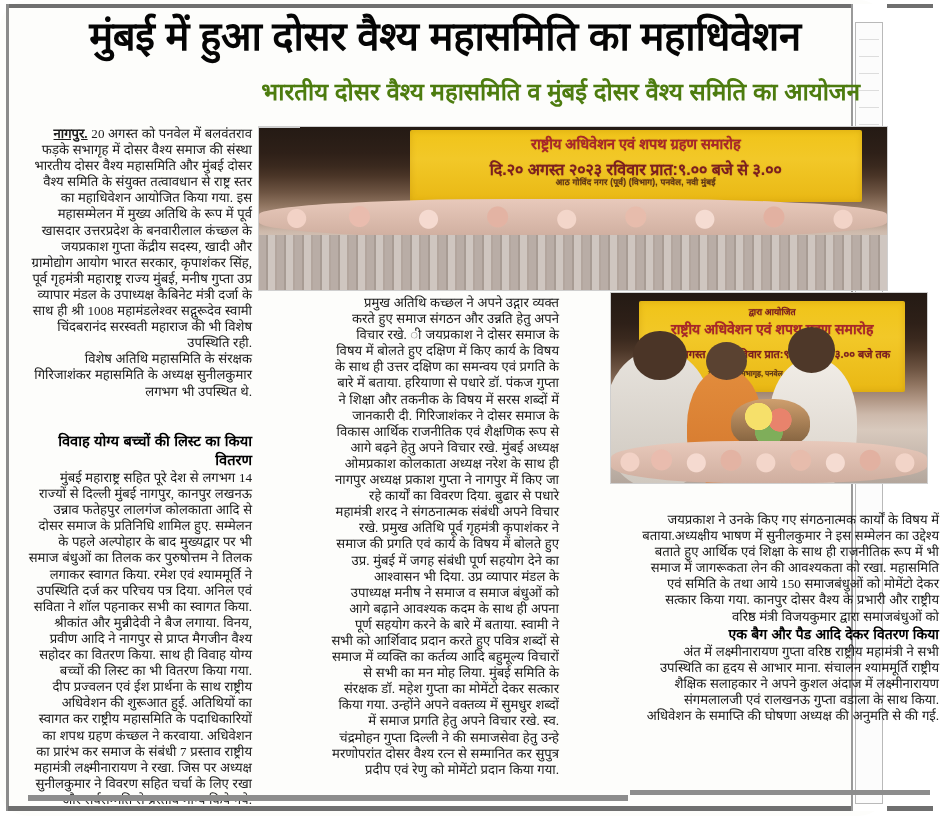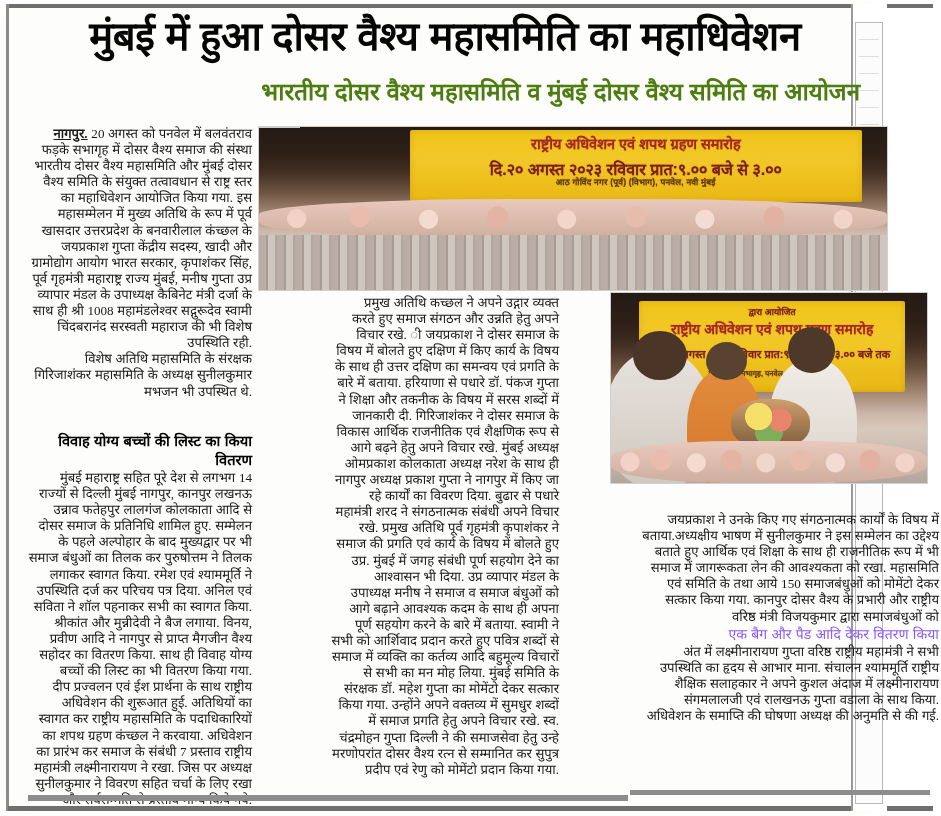--- a/index.html
+++ b/index.html
@@ -81,26 +81,26 @@
     font-weight:bold;
     font-size:14.6px;
     line-height:19px;
     text-indent:0;
     margin:4px 0 2px 0;
     color:#000;
     text-align:left;
   }
   .subhead-c{
     font-family:"Liberation Sans","DejaVu Sans",sans-serif;
-    font-weight:normal;
+    font-weight:bold;
     font-size:14px;
     line-height:19px;
     text-indent:0;
     margin:5px 0 2px 0;
-    color:#8b5cf6;
+    color:#000000;
     text-align:center;
   }
 
   
   #col-left   {left:28px; top:126px; width:224px;}
   #col-left-b {left:28px; top:432px; width:224px;}
   #col-mid    {left:331px;top:295px; width:228px;}
   #col-right  {left:630px;top:512px; width:300px;margin-left:9px;}
 
   
@@ -240,21 +240,21 @@
   </div>
 
   <div class="photo" style="left:258px;top:126px;width:0px;height:0px;"></div>
 
 
   <div class="col" id="col-left">
     <p>
       <span class="lead">नागपुर.</span>
       <span>20 अगस्त को पनवेल में बलवंतराव फड़के सभागृह में दोसर वैश्य समाज की संस्था भारतीय दोसर वैश्य महासमिति और मुंबई दोसर वैश्य समिति के संयुक्त तत्वावधान से राष्ट्र स्तर का महाधिवेशन आयोजित किया गया. इस महासम्मेलन में मुख्य अतिथि के रूप में पूर्व खासदार उत्तरप्रदेश के बनवारीलाल कंच्छल के जयप्रकाश गुप्ता केंद्रीय सदस्य, खादी और ग्रामोद्योग आयोग भारत सरकार, कृपाशंकर सिंह, पूर्व गृहमंत्री महाराष्ट्र राज्य मुंबई, मनीष गुप्ता उप्र व्यापार मंडल के उपाध्यक्ष कैबिनेट मंत्री दर्जा के साथ ही श्री 1008 महामंडलेश्वर सद्गुरूदेव स्वामी चिंदबरानंद सरस्वती महाराज की भी विशेष उपस्थिति रही.</span>
     </p>
-    <p>विशेष अतिथि महासमिति के संरक्षक गिरिजाशंकर महासमिति के अध्यक्ष सुनीलकुमार मभजन भी उपस्थित थे.</p>
+    <p>विशेष अतिथि महासमिति के संरक्षक गिरिजाशंकर महासमिति के अध्यक्ष सुनीलकुमार लगभग भी उपस्थित थे.</p>
   </div>
 
   <div class="col" id="col-left-b">
     <p class="subhead">विवाह योग्य बच्चों की लिस्ट का किया वितरण</p>
     <p>मुंबई महाराष्ट्र सहित पूरे देश से लगभग 14 राज्यों से दिल्ली मुंबई नागपुर, कानपुर लखनऊ उन्नाव फतेहपुर लालगंज कोलकाता आदि से दोसर समाज के प्रतिनिधि शामिल हुए. सम्मेलन के पहले अल्पोहार के बाद मुख्यद्वार पर भी समाज बंधुओं का तिलक कर पुरुषोत्तम ने तिलक लगाकर स्वागत किया. रमेश एवं श्याममूर्ति ने उपस्थिति दर्ज कर परिचय पत्र दिया. अनिल एवं सविता ने शॉल पहनाकर सभी का स्वागत किया. श्रीकांत और मुन्नीदेवी ने बैज लगाया. विनय, प्रवीण आदि ने नागपुर से प्राप्त मैगजीन वैश्य सहोदर का वितरण किया. साथ ही विवाह योग्य बच्चों की लिस्ट का भी वितरण किया गया.</p>
     <p>दीप प्रज्वलन एवं ईश प्रार्थना के साथ राष्ट्रीय अधिवेशन की शुरूआत हुई. अतिथियों का स्वागत कर राष्ट्रीय महासमिति के पदाधिकारियों का शपथ ग्रहण कंच्छल ने करवाया. अधिवेशन का प्रारंभ कर समाज के संबंधी 7 प्रस्ताव राष्ट्रीय महामंत्री लक्ष्मीनारायण ने रखा. जिस पर अध्यक्ष सुनीलकुमार ने विवरण सहित चर्चा के लिए रखा और सर्वसम्मति से प्रस्ताव मान्य किये गये.</p>
   </div>
 
   <div class="col" id="col-mid">
     <p>प्रमुख अतिथि कच्छल ने अपने उद्गार व्यक्त करते हुए समाज संगठन और उन्नति हेतु अपने विचार रखे. ी जयप्रकाश ने दोसर समाज के विषय में बोलते हुए दक्षिण में किए कार्य के विषय के साथ ही उत्तर दक्षिण का समन्वय एवं प्रगति के बारे में बताया. हरियाणा से पधारे डॉ. पंकज गुप्ता ने शिक्षा और तकनीक के विषय में सरस शब्दों में जानकारी दी. गिरिजाशंकर ने दोसर समाज के विकास आर्थिक राजनीतिक एवं शैक्षणिक रूप से आगे बढ़ने हेतु अपने विचार रखे. मुंबई अध्यक्ष ओमप्रकाश कोलकाता अध्यक्ष नरेश के साथ ही नागपुर अध्यक्ष प्रकाश गुप्ता ने नागपुर में किए जा रहे कार्यों का विवरण दिया. बुढार से पधारे महामंत्री शरद ने संगठनात्मक संबंधी अपने विचार रखे. प्रमुख अतिथि पूर्व गृहमंत्री कृपाशंकर ने समाज की प्रगति एवं कार्य के विषय में बोलते हुए उप्र. मुंबई में जगह संबंधी पूर्ण सहयोग देने का आश्वासन भी दिया. उप्र व्यापार मंडल के उपाध्यक्ष मनीष ने समाज व समाज बंधुओं को आगे बढ़ाने आवश्यक कदम के साथ ही अपना पूर्ण सहयोग करने के बारे में बताया. स्वामी ने सभी को आर्शिवाद प्रदान करते हुए पवित्र शब्दों से समाज में व्यक्ति का कर्तव्य आदि बहुमूल्य विचारों से सभी का मन मोह लिया. मुंबई समिति के संरक्षक डॉ. महेश गुप्ता का मोमेंटो देकर सत्कार किया गया. उन्होंने अपने वक्तव्य में सुमधुर शब्दों में समाज प्रगति हेतु अपने विचार रखे. स्व. चंद्रमोहन गुप्ता दिल्ली ने की समाजसेवा हेतु उन्हे मरणोपरांत दोसर वैश्य रत्न से सम्मानित कर सुपुत्र प्रदीप एवं रेणु को मोमेंटो प्रदान किया गया.</p>

